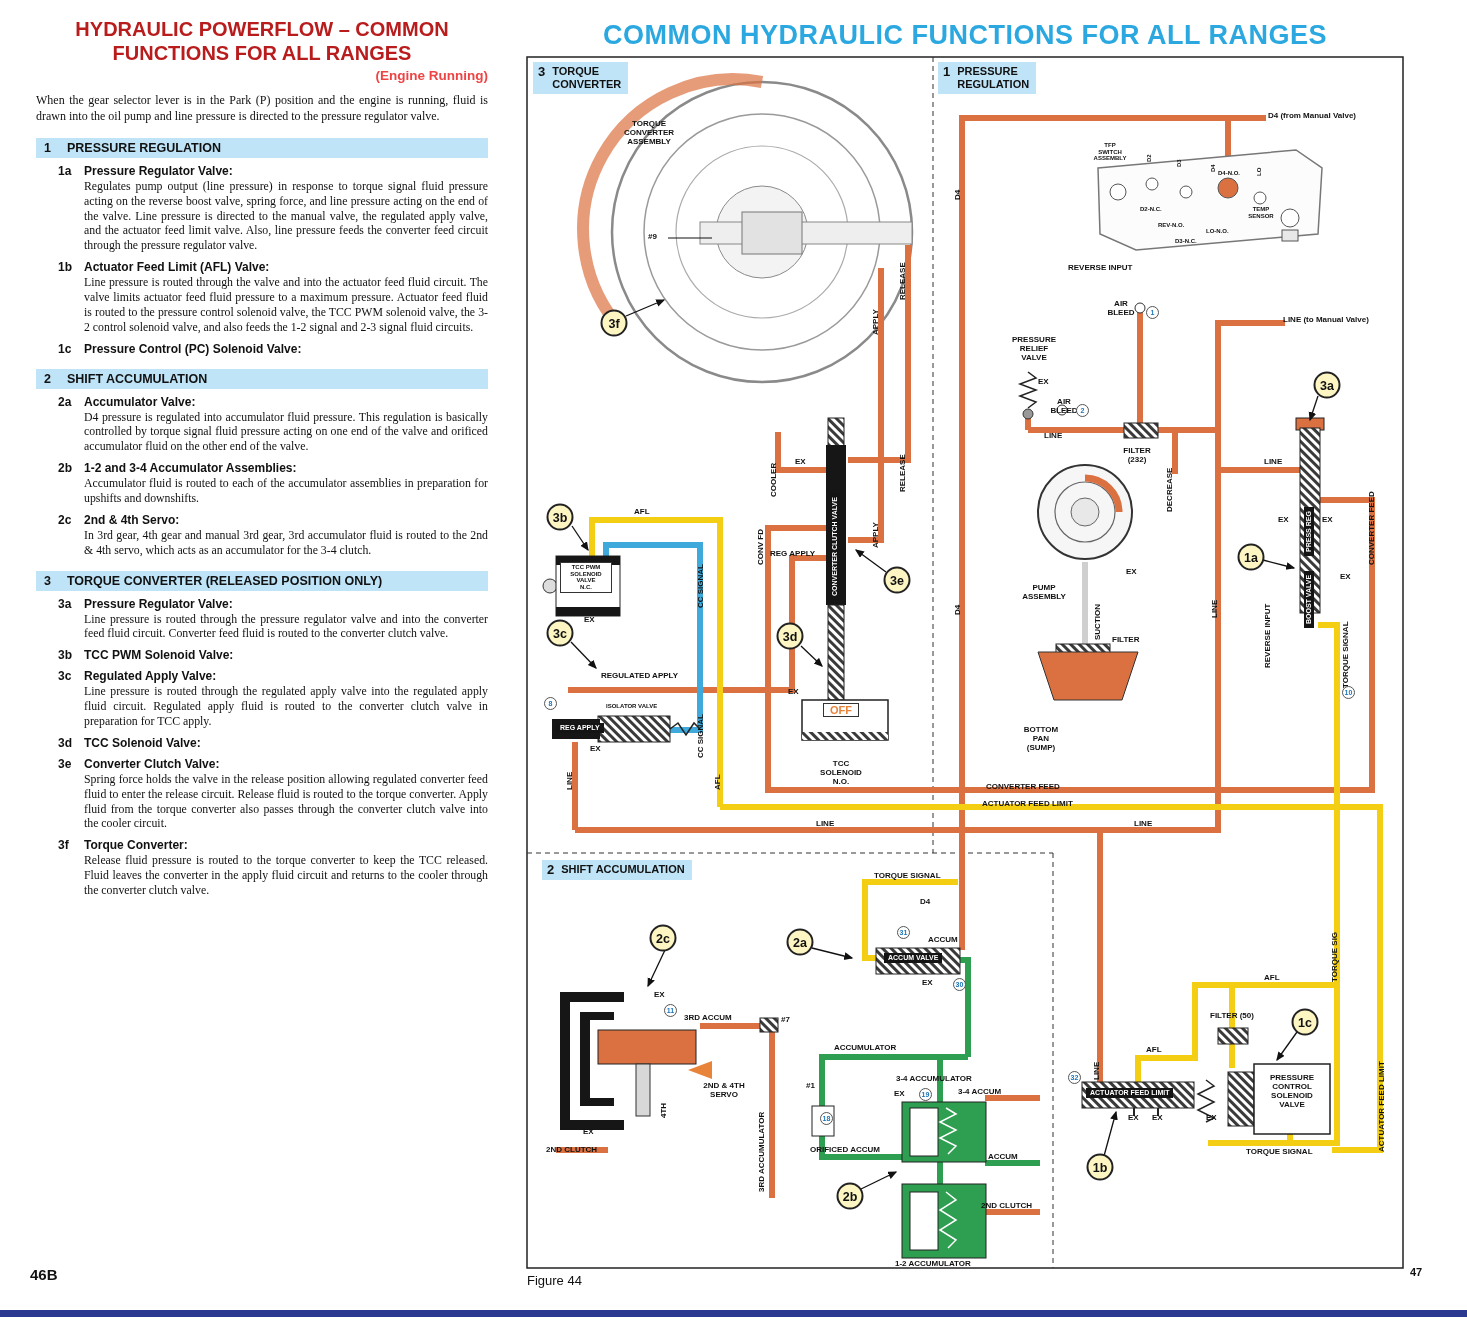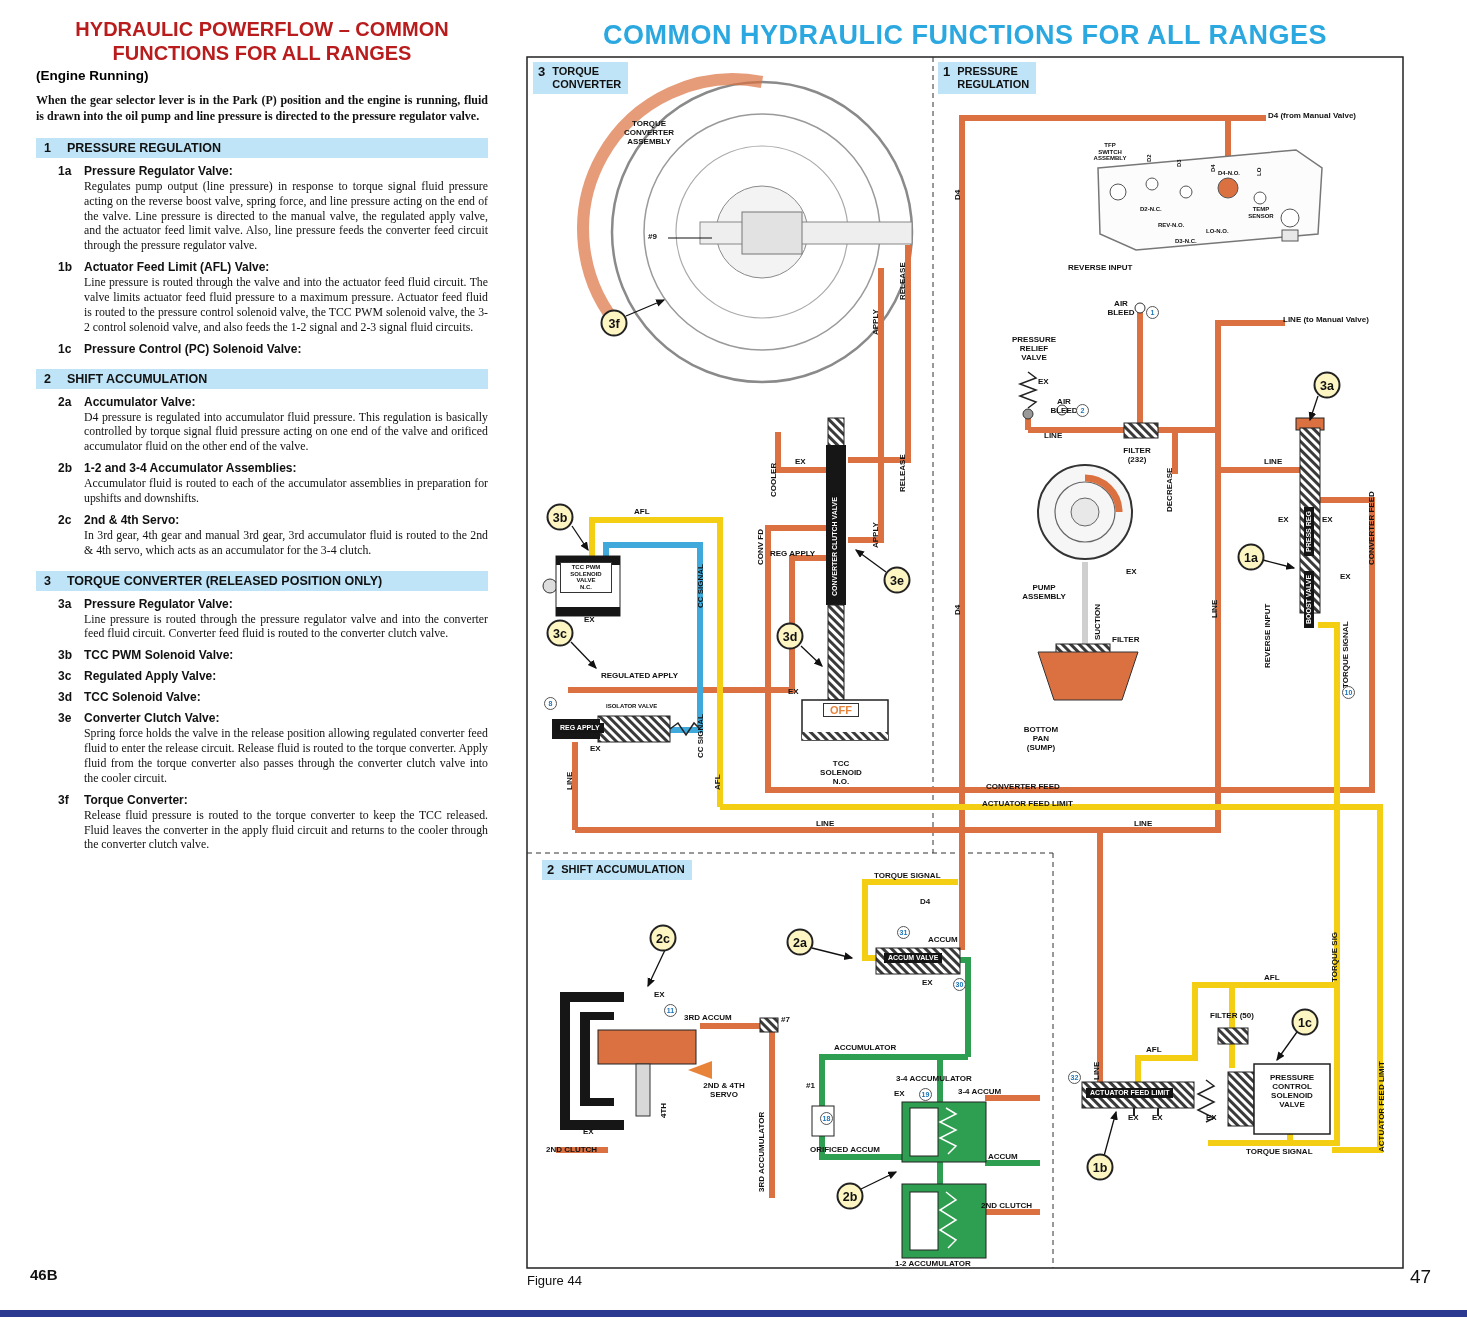--- a/index.html
+++ b/index.html
@@ -5,22 +5,22 @@
   * { margin:0; padding:0; box-sizing:border-box; }
   html,body { background:#fff; }
   body {
     width:1467px; height:1323px; position:relative; overflow:hidden;
     font-family:"Liberation Sans", sans-serif; color:#111;
   }
 
   
   #left-col { position:absolute; left:36px; top:18px; width:452px; }
   .page-title { color:#b91c1c; font-size:20px; font-weight:bold; text-align:center; line-height:1.18; }
-  .subtitle   { color:#000000; font-size:13.5px; font-weight:bold; text-align:left; margin-top:3px; }
-  .intro { font-family:"Liberation Serif", serif; font-size:12px; line-height:1.32; text-align:justify; margin-top:10px;font-weight:bold; }
+  .subtitle   { color:#ef4444; font-size:13.5px; font-weight:bold; text-align:right; margin-top:3px; }
+  .intro { font-family:"Liberation Serif", serif; font-size:12px; line-height:1.32; text-align:justify; margin-top:10px; }
   .sec-head { background:#BFE4F7; font-weight:bold; font-size:12.5px; padding:3px 4px 3px 8px; margin:13px 0 6px 0; display:flex; gap:16px; }
   .item { margin-bottom:7px; }
   .item-head { display:flex; font-weight:bold; font-size:12px; padding-left:22px; }
   .item-id { width:26px; flex:none; }
   .item-body { font-family:"Liberation Serif", serif; font-size:11.8px; line-height:1.26; text-align:justify; margin-left:48px; margin-top:1px; }
 
   
   #diagram-title { position:absolute; left:527px; top:20px; width:876px; text-align:center; color:#2BA8E0; font-size:27px; font-weight:bold; letter-spacing:0.5px; }
   #schematic { position:absolute; left:0; top:0; }
   #label-layer { position:absolute; left:0; top:0; width:1467px; height:1323px; pointer-events:none; }
@@ -45,21 +45,21 @@
   .callout { position:absolute; width:27px; height:27px; border:2px solid #222; border-radius:50%;
              background:#FDF6C3; font-size:12.5px; font-weight:bold; text-align:center; line-height:24px;
              transform:translate(-50%,-50%); }
 
   .sec-label { position:absolute; background:#BFE4F7; display:flex; gap:7px; padding:2px 7px 3px 5px; font-weight:bold; align-items:flex-start; }
   .sec-label .num { font-size:13px; }
   .sec-label .txt { font-size:11px; white-space:pre-line; line-height:1.18; padding-top:1px; }
 
   
   #page-num-left  { position:absolute; left:30px;  top:1266px; font-size:15px; font-weight:bold; }
-  #page-num-right { position:absolute; left:1410px; top:1266px; font-size:19px; font-weight:normal; }
+  #page-num-right { position:absolute; left:1410px; top:1266px; font-size:11px; font-weight:bold; }
   #figure-caption { position:absolute; left:527px; top:1273px; width:876px; font-size:13px; }
   #bottom-bar { position:absolute; left:0; top:1310px; width:1467px; height:7px; background:#2B3990; }
 </style>
 </head>
 <body>
 
 <div id="left-col">
   <h1 class="page-title">HYDRAULIC POWERFLOW – COMMON FUNCTIONS FOR ALL RANGES</h1>
   <div class="subtitle">(Engine Running)</div>
   <p class="intro">When the gear selector lever is in the Park (P) position and the engine is running, fluid is drawn into the oil pump and line pressure is directed to the pressure regulator valve.</p>
@@ -130,20 +130,21 @@
     <div class="item-head">
         <span class="item-id">3b</span>
         <span>TCC PWM Solenoid Valve:</span>
       </div>
   </div>
   <div class="item">
     <div class="item-head">
         <span class="item-id">3c</span>
         <span>Regulated Apply Valve:</span>
       </div>
+    <p class="item-body">Line pressure is routed through the regulated apply valve into the regulated apply fluid circuit. Regulated apply fluid is routed to the converter clutch valve in preparation for TCC apply.</p>
   </div>
   <div class="item">
     <div class="item-head">
         <span class="item-id">3d</span>
         <span>TCC Solenoid Valve:</span>
       </div>
   </div>
   <div class="item">
     <div class="item-head">
         <span class="item-id">3e</span>

